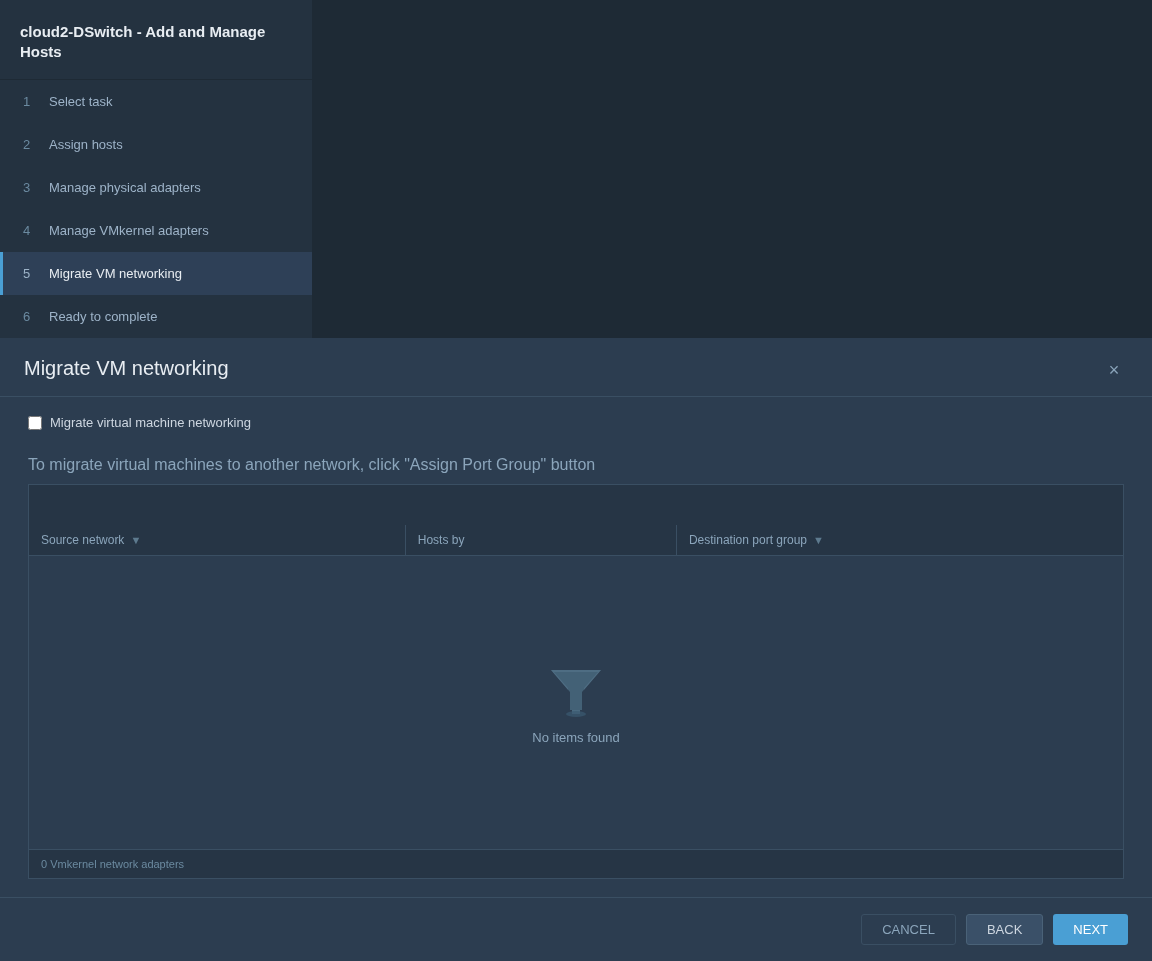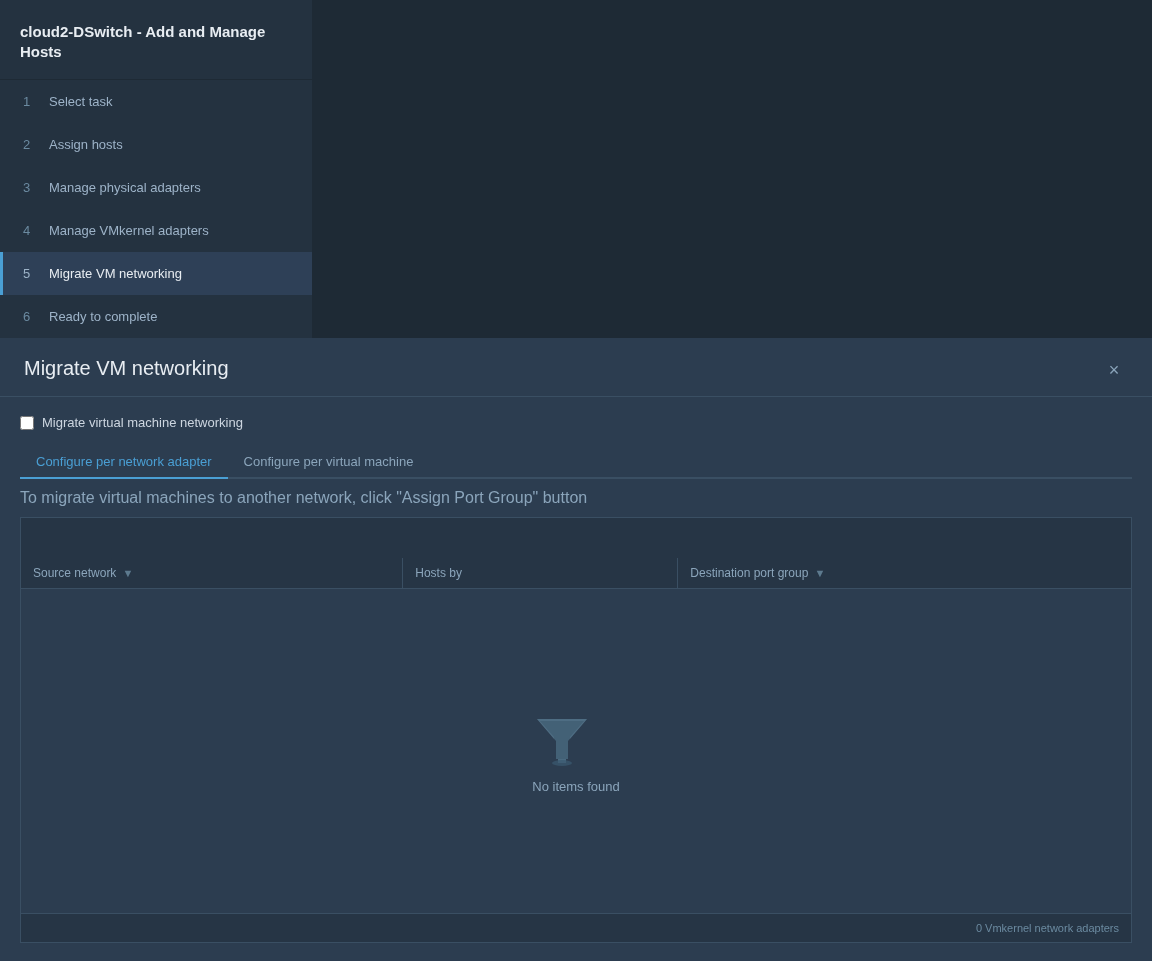--- a/index.html
+++ b/index.html
@@ -100,21 +100,21 @@
       justify-content: center;
       cursor: pointer;
       color: #8ba5bb;
       font-size: 18px;
       border-radius: 3px;
     }
 
     
     .content-area {
       flex: 1;
-      padding: 18px 20px;
+      padding: 18px 28px;
       display: flex;
       flex-direction: column;
       overflow: hidden;
     }
     .checkbox-row {
       display: flex;
       align-items: center;
       gap: 8px;
       margin-bottom: 16px;
     }
@@ -189,36 +189,35 @@
       flex: 1;
       display: flex;
       flex-direction: column;
       align-items: center;
       justify-content: center;
       background: #2c3d50;
     }
     .empty-state {
       display: flex;
       flex-direction: column;
-      align-items: flex-start;
+      align-items: center;
       gap: 10px;
     }
     .funnel-icon {
       width: 60px;
       height: 60px;
     }
     .empty-text {
       font-size: 13px;
       color: #8ba5bb;
     }
     .footer-status {
       padding: 8px 12px;
       font-size: 11px;
       color: #6b8aa0;
-      text-align: right;
       border-top: 1px solid #3a4f63;
       background: #263545;
     }
 
     
     .dialog-footer {
       display: flex;
       justify-content: flex-end;
       gap: 10px;
       padding: 16px 24px;
@@ -293,24 +292,20 @@
       <div class="close-btn">×</div>
     </div>
 
     <div class="content-area">
 
       <div class="checkbox-row">
         <input type="checkbox" id="migrate-cb" style="">
         <label class="checkbox-label" for="migrate-cb">Migrate virtual machine networking</label>
       </div>
 
-      <div class="tabs">
-        <div class="tab active">Configure per network adapter</div>
-        <div class="tab">Configure per virtual machine</div>
-      </div>
 
       <div class="info-text">To migrate virtual machines to another network, click "Assign Port Group" button</div>
 
       <div class="table-wrapper">
         <div class="table-header">
           <div class="th th-source">
             <span>Source network</span>
             <span class="filter-icon">▼</span>
           </div>
           <div class="th th-used">
@@ -331,14 +326,19 @@
               <rect x="26" y="50" width="8" height="4" fill="#4a6a80"></rect>
               <ellipse cx="30" cy="54" rx="10" ry="3" fill="#3a5a70" opacity="0.7"></ellipse>
             </svg>
             <div class="empty-text">No items found</div>
           </div>
         </div>
         <div class="footer-status">0 Vmkernel network adapters</div>
       </div>
     </div>
 
+    <div class="dialog-footer">
+      <button class="btn btn-cancel">CANCEL</button>
+      <button class="btn btn-back">BACK</button>
+      <button class="btn btn-next">NEXT</button>
+    </div>
   </div>
 </div>
 
 </body></html>

